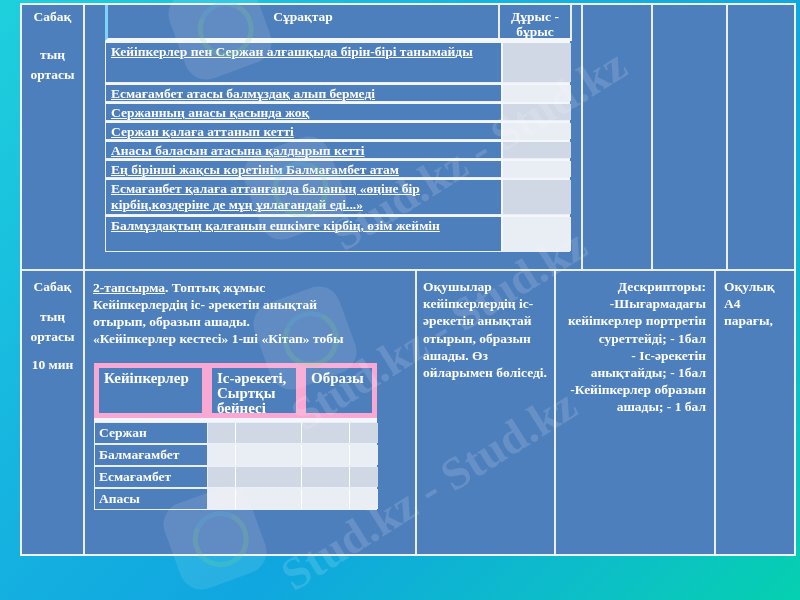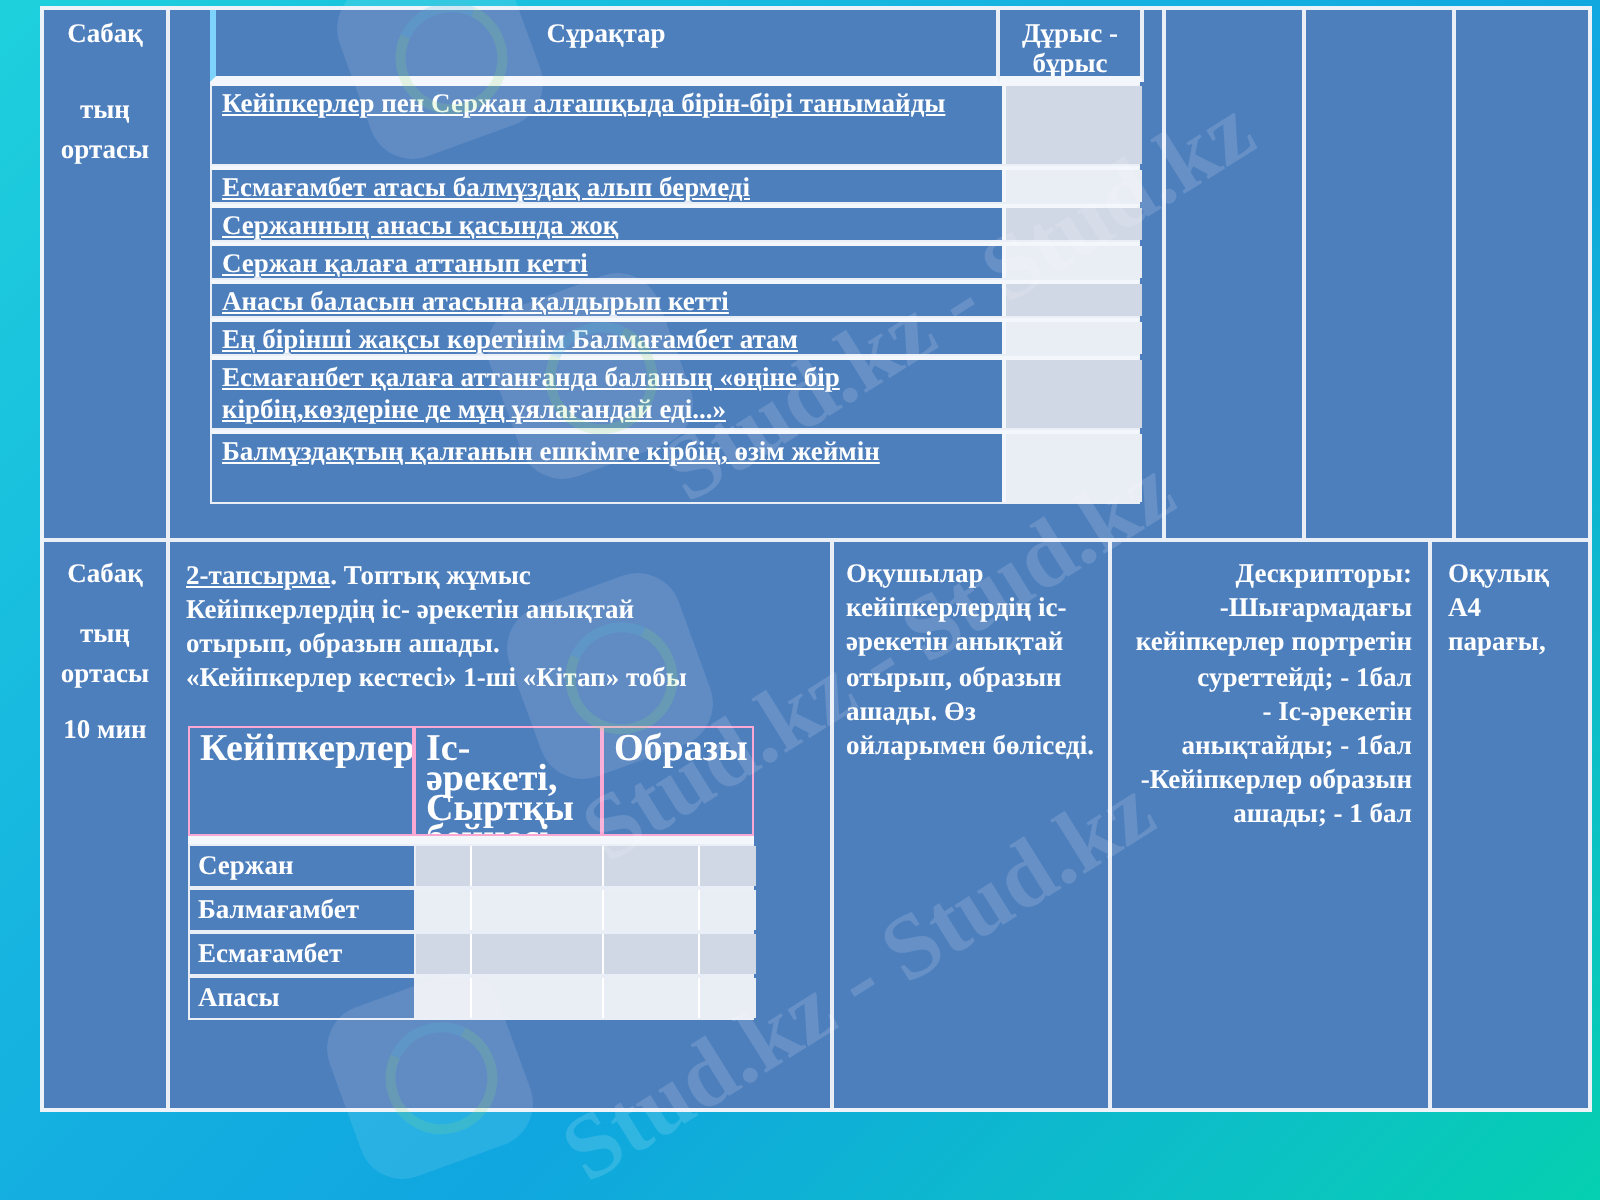--- a/index.html
+++ b/index.html
@@ -17,21 +17,21 @@
     
     .qtable { position: absolute; left: 85px; top: 0; width: 465px; }
     .qh { position: absolute; top: 0; height: 36px; background: #4e7fbd; border-right: 2px solid #e9eef7; border-bottom: 3px solid #f3f6fb; box-sizing: border-box; }
     .qrow { position: absolute; left: 0; width: 465px; box-sizing: border-box; border: 1px solid #e9eef7; border-top: 2px solid #f3f6fb; }
     .qrow .qtext { position: absolute; left: 0; top: 0; width: 395px; height: 100%; background: #4e7fbd; box-sizing: border-box; padding: 1px 5px; font-size: 13.5px; line-height: 16px; text-decoration: underline; text-decoration-thickness: 1px; }
     .qrow .qans { position: absolute; left: 395px; top: 0; width: 70px; height: 100%; box-sizing: border-box; border-left: 2px solid #f3f6fb; }
     .shade-a { background: #d0d8e6; }
     .shade-b { background: #e9edf4; }
     
     .ctable { position: absolute; left: 72px; top: 358px; width: 283px; height: 146px; }
-    .ch { position: absolute; top: 0; height: 55px; box-sizing: border-box; border: 1px solid #f9a8d4; background: #4e7fbd; font-size: 19px; line-height: 15px; padding: 3px 5px; overflow: hidden; }
+    .ch { position: absolute; top: 0; height: 55px; box-sizing: border-box; border: 5px solid #f9a8d4; background: #4e7fbd; font-size: 15px; line-height: 15px; padding: 3px 5px; overflow: hidden; }
     .crow { position: absolute; left: 0; width: 283px; height: 22px; box-sizing: border-box; border: 1px solid #e9eef7; }
     .crow .cname { position: absolute; left: 0; top: 0; width: 113px; height: 100%; background: #4e7fbd; padding: 1px 4px; box-sizing: border-box; font-size: 13.5px; line-height: 18px; border-right: 1px solid #e9eef7; }
     .crow .cc { position: absolute; top: 0; height: 100%; box-sizing: border-box; border-right: 1px solid #ffffff; }
     .wm { position: absolute; font-family: "Liberation Serif", serif; font-weight: bold; font-size: 46px; color: rgba(255,255,255,0.14); transform: rotate(-32deg); white-space: nowrap; pointer-events: none; }
     .logo { position: absolute; width: 90px; height: 90px; border-radius: 22px; background: rgba(255,255,255,0.10); transform: rotate(-20deg); pointer-events: none; }
     .logo:after { content: ""; position: absolute; left: 22px; top: 20px; width: 46px; height: 46px; border-radius: 50%; border: 5px solid rgba(140,220,120,0.18); border-top-color: rgba(90,190,220,0.2); }
   </style>
 </head>
 <body>
 

